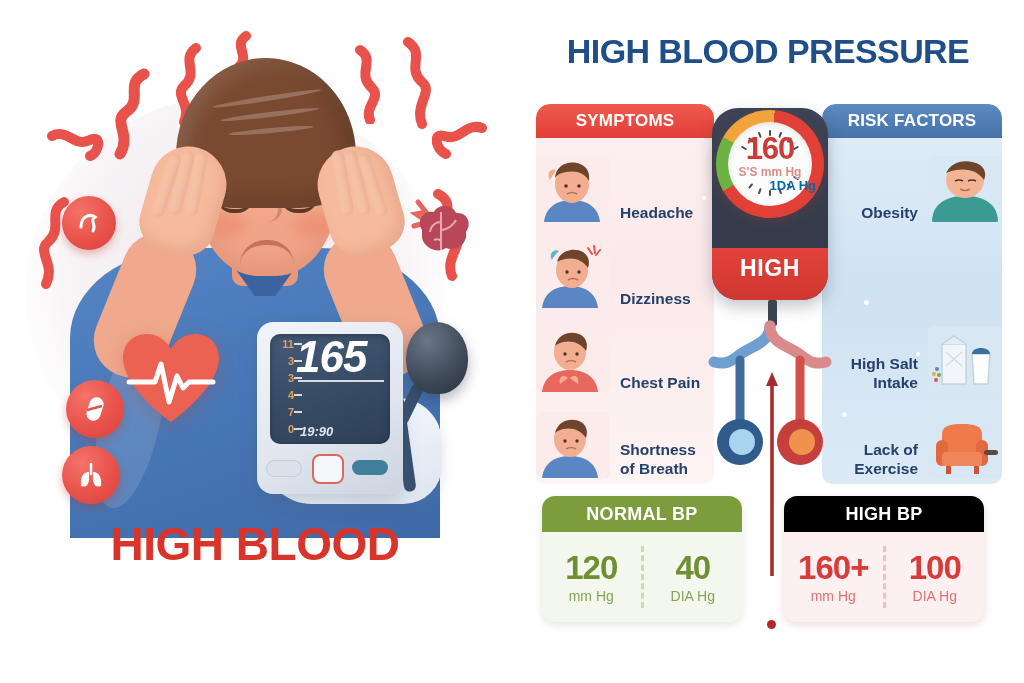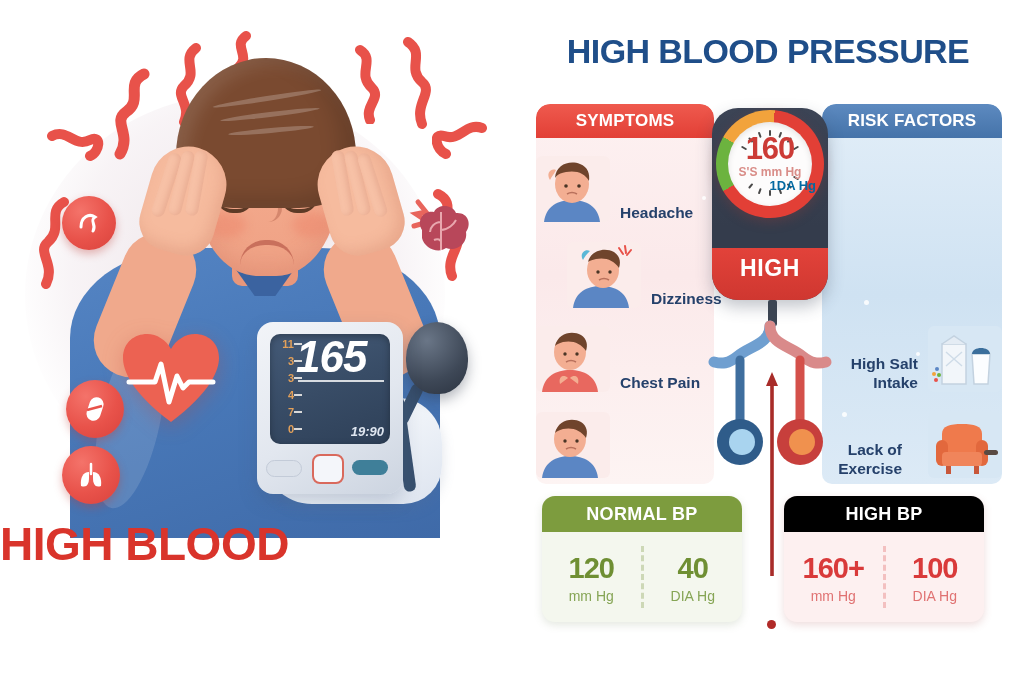--- a/index.html
+++ b/index.html
@@ -65,36 +65,36 @@
            background:linear-gradient(150deg,#f2f4f8 0%, #e2e7ef 55%, #ccd4e0 100%);
            border-radius:16px;box-shadow:0 8px 18px rgba(70,90,125,.25);}
   .screen{position:absolute;left:270px;top:334px;width:120px;height:110px;
           background:linear-gradient(160deg,#445a77 0%, #384c66 50%, #2e4058 100%);
           border-radius:10px;box-shadow:inset 0 2px 7px rgba(0,0,0,.3);}
   .sys-val{position:absolute;left:296px;top:334px;width:92px;color:#fff;
            font-size:44px;font-weight:bold;font-style:italic;letter-spacing:-1px;line-height:46px;}
   .dia-val{position:absolute;left:296px;top:382px;width:92px;text-align:right;color:#fff;
            font-size:44px;font-weight:bold;font-style:italic;letter-spacing:-1px;line-height:46px;}
   .mon-div{position:absolute;left:298px;top:380px;width:86px;height:2px;background:rgba(255,255,255,.8);}
-  .mon-time{position:absolute;left:300px;top:424px;width:84px;text-align:right;color:#dfe6f0;
+  .mon-time{position:absolute;left:300px;top:424px;width:84px;text-align:left;color:#dfe6f0;
             font-size:13px;font-style:italic;font-weight:bold;}
   .scale-col{position:absolute;left:272px;top:336px;width:22px;color:#e2a05a;font-size:11px;
              font-weight:bold;line-height:17px;text-align:right;}
   .scale-dash{position:absolute;left:294px;width:8px;height:2px;background:#d9d9d9;}
   .btn-oval{position:absolute;border-radius:9px;}
   .cuff{position:absolute;left:262px;top:398px;width:180px;height:106px;
         background:linear-gradient(150deg,#ffffff 0%,#eef2f8 55%,#dde4ef 100%);
         border-radius:58px 46px 40px 52px;box-shadow:0 6px 13px rgba(90,110,145,.2);}
   .cuff-arrow{position:absolute;left:322px;top:428px;width:28px;height:34px;}
   .tube{position:absolute;background:#38506e;border-radius:10px;}
   .bulb{position:absolute;left:406px;top:322px;width:62px;height:72px;
         background:radial-gradient(circle at 34% 26%, #6a7687 0%, #3e4857 60%, #2b3340 100%);
         border-radius:50% 50% 46% 46%;box-shadow:0 6px 13px rgba(40,50,65,.35);}
 
-  .lp-title{position:absolute;left:0;top:518px;width:510px;text-align:left;color:#d9342b;
+  .lp-title{position:absolute;left:0;top:518px;width:510px;text-align:center;color:#d9342b;
             font-size:46px;font-weight:bold;line-height:53px;letter-spacing:-.5px;}
 
   
   .right-panel{position:absolute;left:512px;top:0;width:512px;height:681px;background:#fff;}
   .rp-title{position:absolute;left:0;top:32px;width:512px;text-align:center;color:#1f4e89;
             font-size:34px;font-weight:bold;letter-spacing:-.6px;}
 
   .col{position:absolute;top:104px;border-radius:14px 14px 10px 10px;overflow:hidden;}
   .col-sym{left:24px;width:178px;height:380px;background:linear-gradient(180deg,#fdf1f1 0%, #fbe9ea 45%, #fdf4f3 100%);}
   .col-risk{left:310px;width:180px;height:380px;background:linear-gradient(180deg,#e2eef8 0%, #cfe2f2 50%, #dceaf6 100%);}
@@ -139,21 +139,21 @@
   
   .bpcard{position:absolute;top:496px;width:200px;height:126px;border-radius:13px;overflow:hidden;}
   .bp-normal{left:30px;background:#f4f7ee;box-shadow:0 3px 8px rgba(120,140,100,.2);}
   .bp-high{left:272px;background:#fdf0f0;box-shadow:0 3px 8px rgba(170,80,80,.2);}
   .bp-head{height:36px;display:flex;align-items:center;justify-content:center;color:#fff;
            font-size:18px;font-weight:bold;letter-spacing:.3px;}
   .bph-normal{background:#7d9c3e;}
   .bph-high{background:#000000;text-align:center;}
   .bp-body{display:flex;height:90px;}
   .bp-half{flex:1;display:flex;flex-direction:column;align-items:center;justify-content:center;}
-  .bp-num{font-size:29px;font-weight:bold;line-height:34px;letter-spacing:-1px;}
+  .bp-num{font-size:33px;font-weight:bold;line-height:34px;letter-spacing:-1px;}
   .bp-unit{font-size:14px;margin-top:3px;}
   .bp-sep{width:0;border-left:3px dashed #cdd8b6;margin:14px 0;}
   .bp-sep-red{border-left-color:#f3c0c0;}
   .num-green{color:#6f8f33;} .unit-green{color:#86a555;}
   .num-red{color:#d93a3a;} .unit-red{color:#e07272;}
 
   .dot{position:absolute;width:9px;height:9px;border-radius:50%;background:#b02a28;}
   .sparkle{position:absolute;border-radius:50%;background:rgba(255,255,255,.85);}
 </style>
 </head>
@@ -334,21 +334,21 @@
           <path d="M19 22 C20 8 34 4 44 8 C52 11 54 18 53 25 C49 17 40 14 30 16 C24 17 21 19 19 22 Z" fill="#6f442c"></path>
           <path d="M14 24 C10 18 14 12 20 14 C18 18 16 20 14 24 Z" fill="#f3ae92"></path>
           <circle cx="30" cy="30" r="1.8" fill="#4a3526"></circle>
             <circle cx="43" cy="30" r="1.8" fill="#4a3526"></circle>
           <path d="M31 38 Q36 35 41 38" stroke="#b9715c" stroke-width="1.6" fill="none"></path>
         </svg>
       </div>
       <div class="item-label" style="margin-left:10px;">Headache</div>
     </div>
 
-    <div class="item item-sym" style="top:228px;margin-left:31px;">
+    <div class="item item-sym" style="top:228px;">
       <div class="thumb">
         <svg width="74" height="66" viewBox="0 0 74 66">
           <rect width="74" height="66" fill="#fbeceb"></rect>
           <path d="M6 66 C8 50 20 44 34 44 C48 44 60 50 62 66 Z" fill="#5b86c4"></path>
           <ellipse cx="36" cy="28" rx="16" ry="18" fill="#f3ae92"></ellipse>
           <path d="M21 20 C24 8 38 5 47 10 C53 14 54 20 52 26 C47 18 38 15 29 17 C25 18 22 19 21 20 Z" fill="#6f442c"></path>
           <path d="M16 18 C12 12 18 6 23 9 C20 12 18 14 16 18 Z" fill="#59b7d6"></path>
           <path d="M52 6 L56 12 M58 4 L59 11 M64 8 L60 13" stroke="#e8524a" stroke-width="2" stroke-linecap="round"></path>
           <circle cx="31" cy="30" r="1.7" fill="#4a3526"></circle>
             <circle cx="43" cy="30" r="1.7" fill="#4a3526"></circle>
@@ -379,26 +379,44 @@
         <svg width="74" height="66" viewBox="0 0 74 66">
           <rect width="74" height="66" fill="#fbeceb"></rect>
           <path d="M6 66 C8 50 20 44 34 44 C48 44 60 50 62 66 Z" fill="#5b86c4"></path>
           <ellipse cx="34" cy="27" rx="16" ry="18" fill="#f3ae92"></ellipse>
           <path d="M19 21 C22 8 36 5 45 10 C51 14 52 20 50 26 C45 18 36 15 27 17 C23 18 20 20 19 21 Z" fill="#6f442c"></path>
           <circle cx="29" cy="29" r="1.7" fill="#4a3526"></circle>
             <circle cx="41" cy="29" r="1.7" fill="#4a3526"></circle>
           <path d="M30 37 Q35 34 40 37" stroke="#b9715c" stroke-width="1.6" fill="none"></path>
         </svg>
       </div>
+      <div class="item-label" style="margin-left:10px;">
+        <div>Shortness</div>
+        <div>of Breath</div>
+      </div>
     </div>
 
     <div class="col col-risk">
       <div class="col-head head-risk">RISK FACTORS</div>
     </div>
 
+    <div class="item item-risk" style="top:142px;justify-content:flex-end;">
+      <div class="item-label lbl-right" style="margin-right:10px;">Obesity</div>
+      <div class="thumb">
+        <svg width="74" height="66" viewBox="0 0 74 66">
+          <rect width="74" height="66" fill="#d7e7f4"></rect>
+          <path d="M4 66 C4 48 18 40 37 40 C56 40 70 48 70 66 Z" fill="#3b9b93"></path>
+          <ellipse cx="37" cy="24" rx="19" ry="18" fill="#f3b496"></ellipse>
+          <path d="M18 18 C22 5 40 2 52 9 C58 13 58 20 56 24 C50 15 40 12 28 14 C23 15 19 16 18 18 Z" fill="#6f442c"></path>
+          <path d="M27 25 Q31 23 35 25" stroke="#4a3526" stroke-width="1.6" fill="none"></path>
+          <path d="M40 25 Q44 23 48 25" stroke="#4a3526" stroke-width="1.6" fill="none"></path>
+          <path d="M32 33 Q37 36 42 33" stroke="#b9715c" stroke-width="1.6" fill="none"></path>
+        </svg>
+      </div>
+    </div>
 
 
     <div class="item item-risk" style="top:312px;justify-content:flex-end;">
       <div class="item-label lbl-right" style="margin-right:10px;">
         <div>High Salt</div>
         <div>Intake</div>
       </div>
       <div class="thumb">
         <svg width="74" height="66" viewBox="0 0 74 66">
           <rect width="74" height="66" fill="#d7e7f4"></rect>
@@ -409,21 +427,21 @@
           <path d="M44 28 C44 20 62 20 62 28 Z" fill="#3b6f9c"></path>
           <circle cx="8" cy="54" r="2" fill="#e8524a"></circle>
             <circle cx="6" cy="48" r="2" fill="#f2a33c"></circle>
           <circle cx="11" cy="49" r="2" fill="#6cb33f"></circle>
             <circle cx="9" cy="43" r="2" fill="#5b86c4"></circle>
         </svg>
       </div>
     </div>
 
     <div class="item item-risk" style="top:398px;justify-content:flex-end;">
-      <div class="item-label lbl-right" style="margin-right:26px;">
+      <div class="item-label lbl-right" style="margin-right:10px;">
         <div>Lack of</div>
         <div>Exercise</div>
       </div>
       <div class="thumb">
         <svg width="74" height="66" viewBox="0 0 74 66">
           <rect width="74" height="66" fill="#d7e7f4"></rect>
           <path d="M14 22 C14 14 22 12 34 12 C46 12 54 14 54 22 L54 44 L14 44 Z" fill="#ef7a4c"></path>
           <rect x="8" y="28" width="12" height="26" rx="6" fill="#e2683d"></rect>
           <rect x="48" y="28" width="12" height="26" rx="6" fill="#e2683d"></rect>
           <rect x="14" y="40" width="40" height="14" rx="4" fill="#f0855b"></rect>

